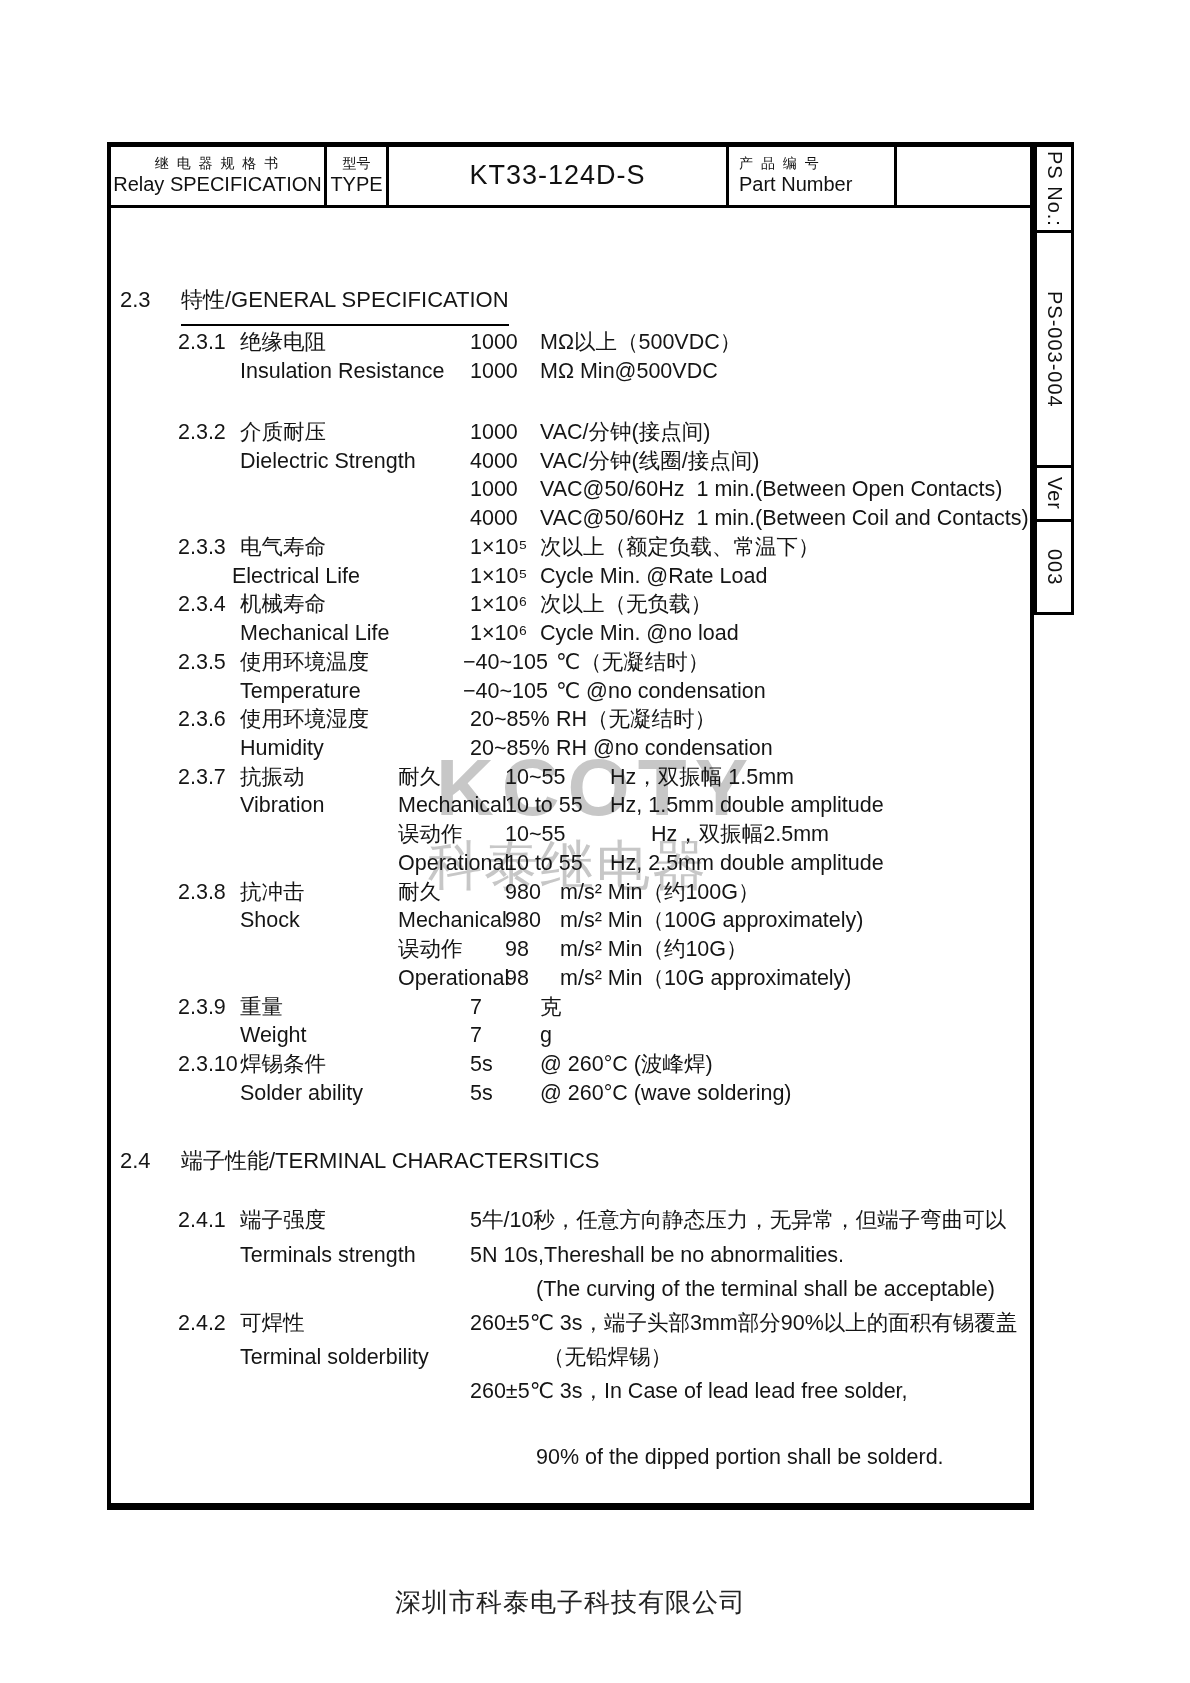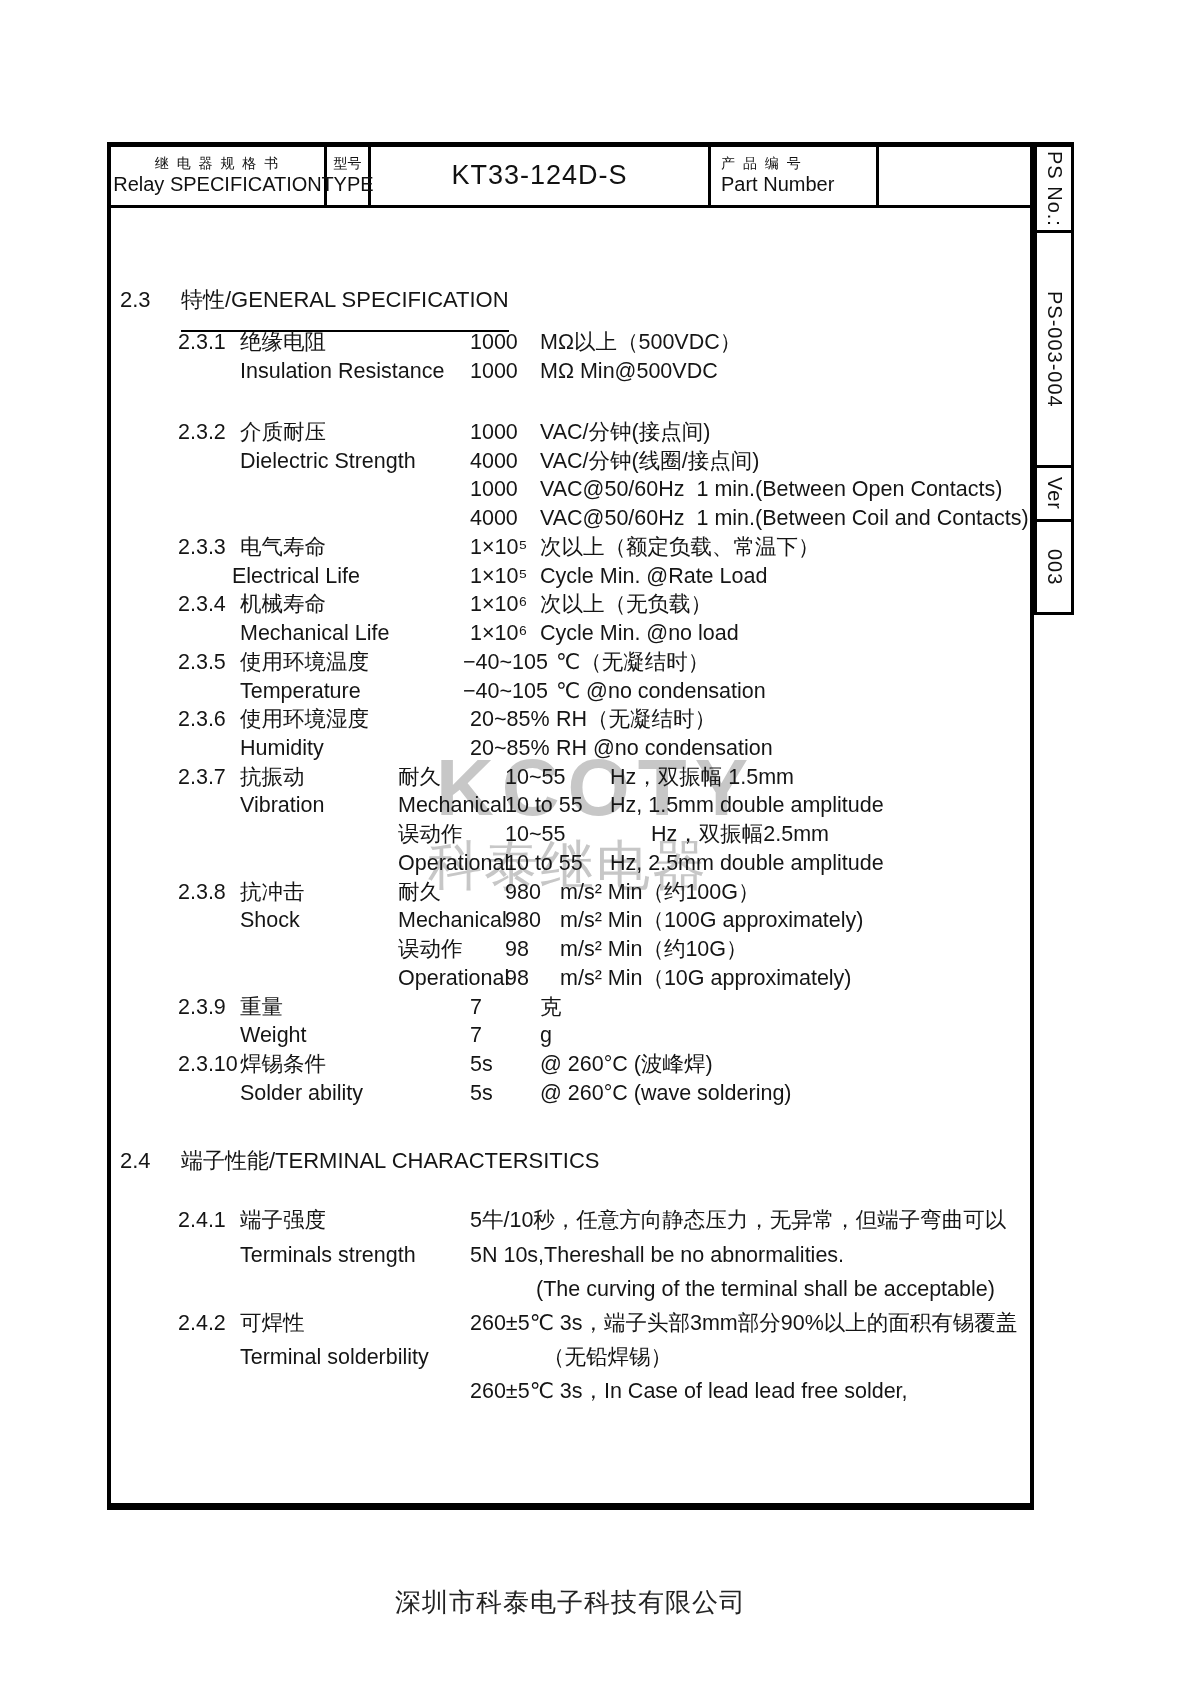--- a/index.html
+++ b/index.html
@@ -15,21 +15,21 @@
   }
   
   .header-row{
     position:absolute;left:111px;top:147px;width:919px;height:58px;
     display:flex;border-bottom:3px solid #000;box-sizing:content-box;z-index:3;
   }
   .hcell{box-sizing:border-box;border-right:3px solid #000;display:flex;flex-direction:column;
     align-items:center;justify-content:center;line-height:1.25;}
   .hcell:last-child{border-right:none;}
   .hc1{width:216px;}
-  .hc2{width:44px;}
+  .hc2{width:62px;}
   .hc3{width:340px;}
   .hc4{width:168px;align-items:flex-start;padding-left:10px;}
   .hc5{flex:1;}
   .hcell .cn{font-size:14px;letter-spacing:2px;white-space:nowrap;}
   .hcell .en{font-size:20px;white-space:nowrap;}
   .type-value{font-size:27px;letter-spacing:1px;}
   
   .sbox{
     position:absolute;left:1034px;width:40px;box-sizing:border-box;
     border:3px solid #000;background:#fff;display:flex;align-items:center;justify-content:center;
@@ -44,21 +44,21 @@
   .watermark{position:absolute;z-index:1;color:#c7c7c7;pointer-events:none;}
   .wm1{left:436px;top:748px;font-size:80px;font-weight:bold;letter-spacing:8px;line-height:1;}
   .wm2{left:428px;top:834px;font-size:54px;letter-spacing:2px;line-height:1.15;}
   
   .content{position:absolute;left:0;top:0;width:1190px;height:1683px;z-index:2;}
   .line{position:absolute;left:0;width:964px;height:30px;}
   .line span{
     position:absolute;top:0;white-space:pre;font-size:21.5px;line-height:1.15;color:#151515;
   }
   .line.sect span{font-size:22px;}
-  .line span.u{border-bottom:2px solid #000;padding-bottom:18px;}
+  .line span.u{border-bottom:2px solid #000;padding-bottom:12px;}
   
   .footer{
     position:absolute;left:107px;top:1585px;width:927px;text-align:center;
     font-size:26px;letter-spacing:1px;z-index:2;color:#222;
   }
 </style>
 </head>
 <body>
 
 <div class="page">
@@ -270,16 +270,19 @@
         <span style="left: 240px;">可焊性</span>
         <span style="left: 470px;">260±5℃ 3s，端子头部3mm部分90%以上的面积有锡覆盖</span>
       </div>
       <div class="line" style="top: 1345px;">
         <span style="left: 240px;">Terminal solderbility</span>
         <span style="left: 543px;">（无铅焊锡）</span>
       </div>
       <div class="line" style="top: 1379px;">
         <span style="left: 470px;">260±5℃ 3s，In Case of lead lead free solder,</span>
       </div>
+      <div class="line" style="top: 1445px;">
+        <span style="left: 536px;">90% of the dipped portion shall be solderd.</span>
+      </div>
     </div>
 
   <div class="footer">深圳市科泰电子科技有限公司</div>
 </div>
 
 </body></html>

